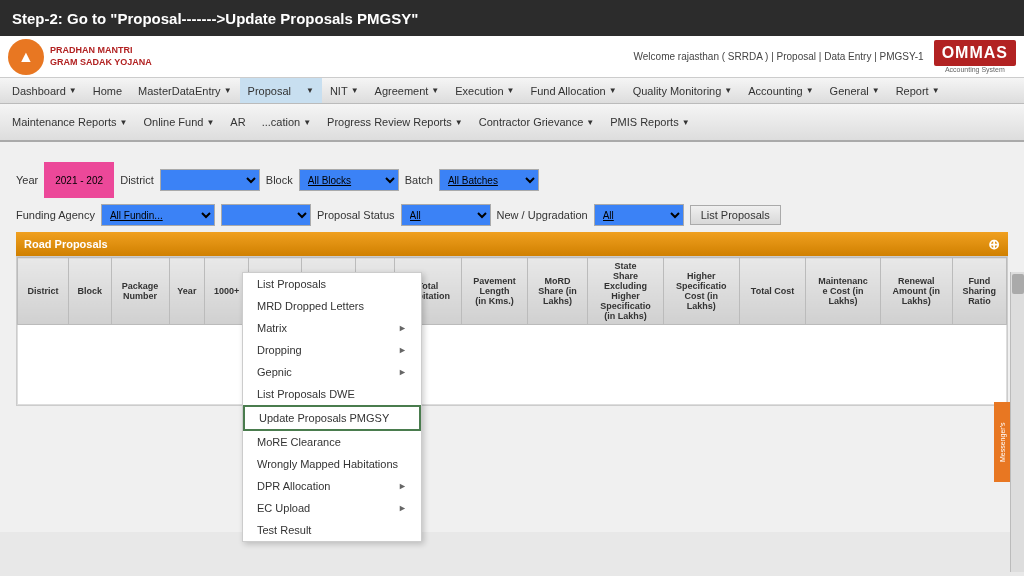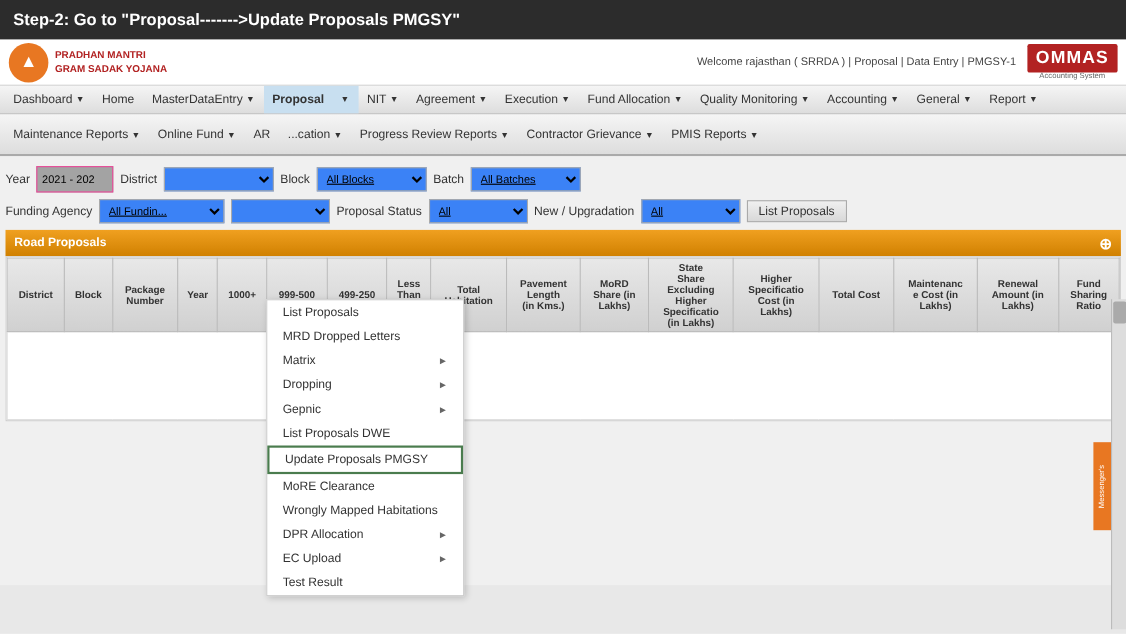--- a/index.html
+++ b/index.html
@@ -106,21 +106,21 @@
       background: white;
       border: 2px solid #4a7c4e;
       color: #333;
       font-weight: normal;
     }
     .dropdown-item .sub-arrow { font-size: 9px; color: #666; }
 
     
     .content-area {
       background: #f0f0f0;
-      padding: 5px;
+      padding: 16px;
       position: relative;
     }
 
     
     .filter-row {
       display: flex;
       align-items: center;
       gap: 6px;
       margin-bottom: 6px;
       font-size: 11px;
@@ -130,23 +130,23 @@
       padding: 2px 4px;
       font-size: 10px;
       border: 1px solid #aaa;
       background: #3b82f6;
       height: 22px;
       text-decoration: underline;
     }
     .filter-input {
       padding: 2px 4px;
       font-size: 10px;
-      border: 1px solid #ec4899;
-      background: #a3a3a3;
-      height: 24px;
+      border: 7px solid #ec4899;
+      background: #ec4899;
+      height: 36px;
       width: 80px;
     }
 
     
     .section-header {
       background: linear-gradient(to bottom, #f0a020, #d08000);
       color: white;
       font-weight: bold;
       font-size: 11px;
       padding: 4px 8px;
@@ -263,21 +263,21 @@
     <span>Dashboard</span>
     <span class="arrow">▼</span>
   </div>
   <div class="nav-item">
     <span>Home</span>
   </div>
   <div class="nav-item">
     <span>MasterDataEntry</span>
     <span class="arrow">▼</span>
   </div>
-  <div class="nav-item" style="background:#c8dff0; font-weight:bold;gap:15px;">
+  <div class="nav-item" style="background:#c8dff0; font-weight:normal;gap:15px;">
     <span>Proposal</span>
     <span class="arrow">▼</span>
   </div>
   <div class="nav-item">
     <span>NIT</span>
     <span class="arrow">▼</span>
   </div>
   <div class="nav-item">
     <span>Agreement</span>
     <span class="arrow">▼</span>

